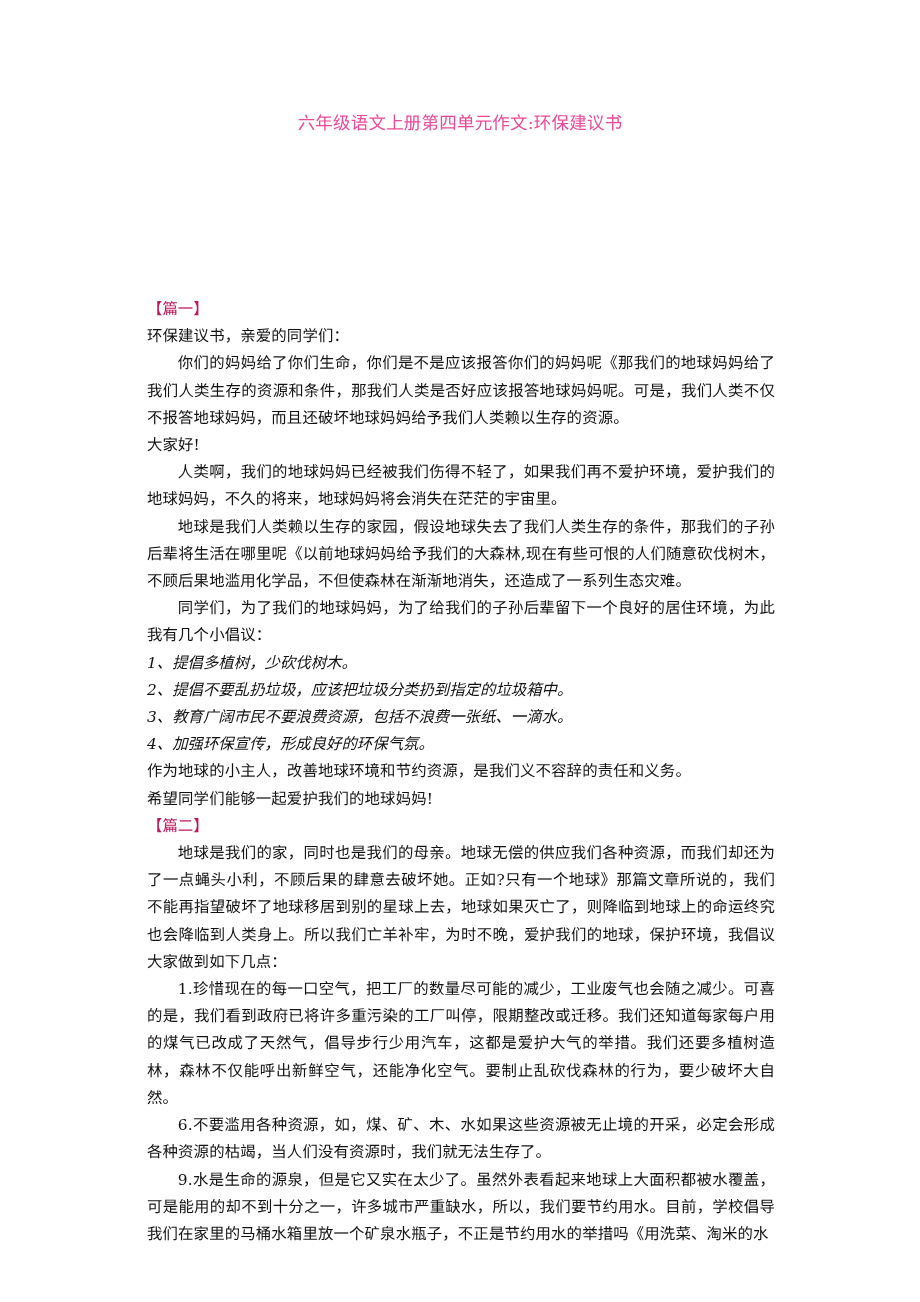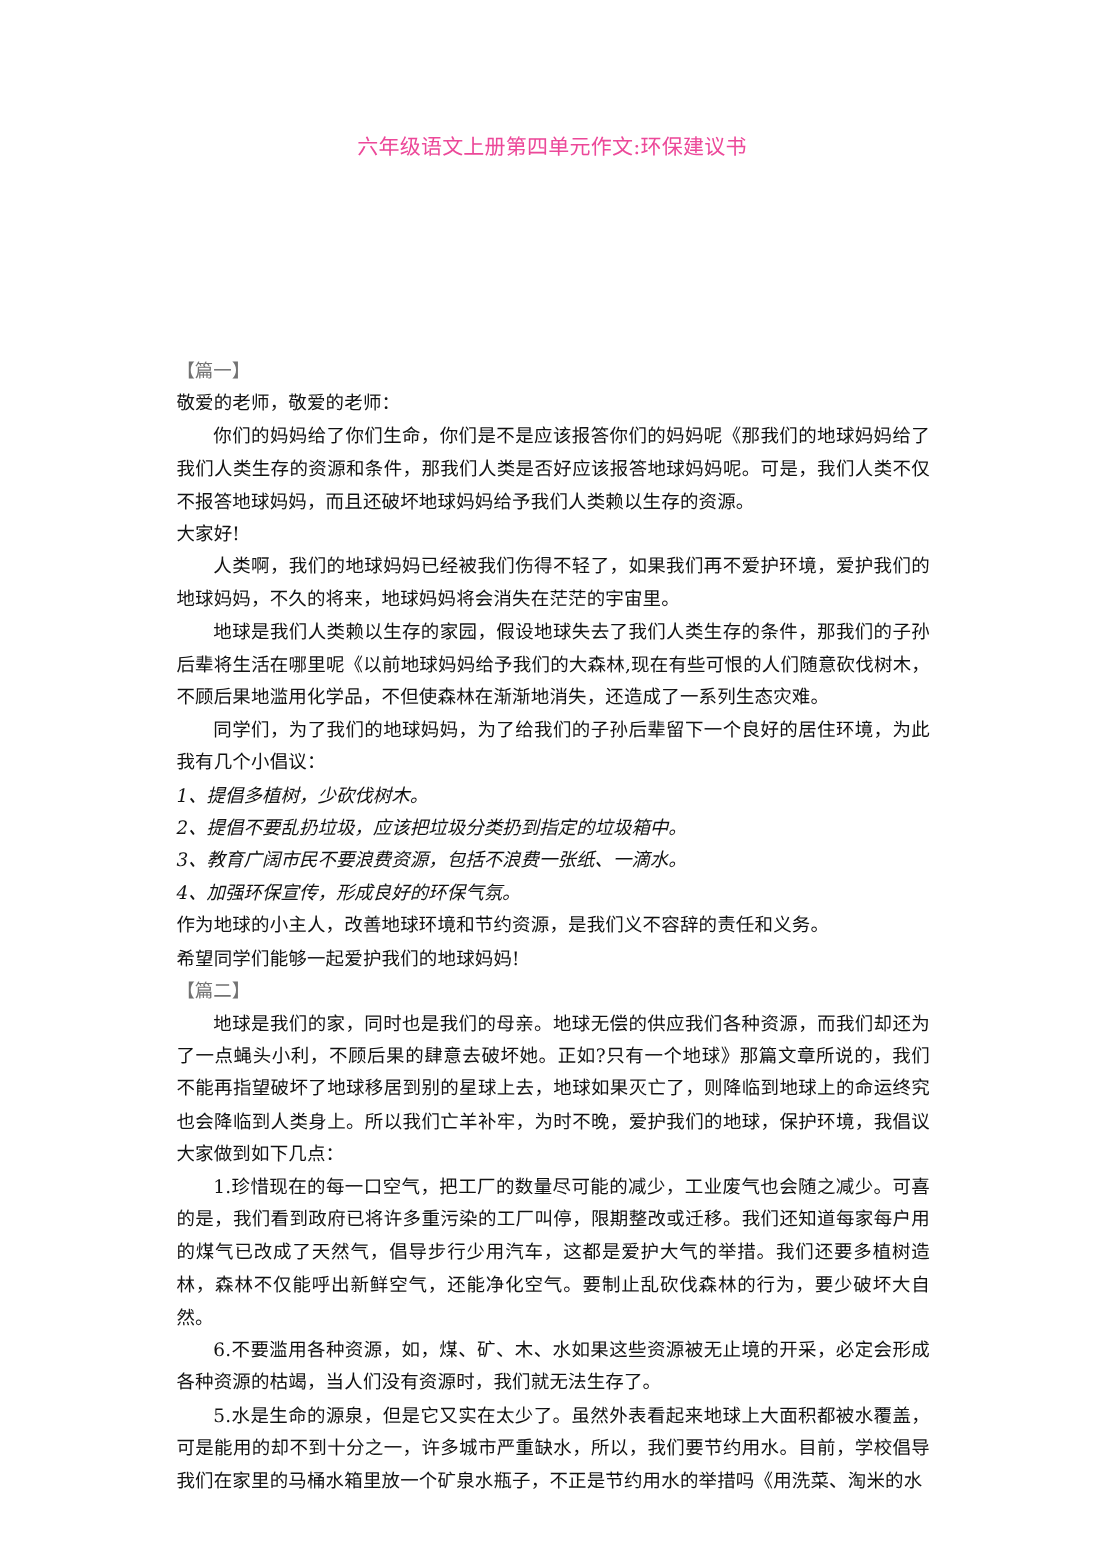--- a/index.html
+++ b/index.html
@@ -50,21 +50,21 @@
     text-indent: 2em;
   }
   .para.noindent {
     text-indent: 0;
   }
   .section-mark {
     margin: 0;
     font-size: 15.4px;
     line-height: 27.2px;
     text-indent: 0;
-    color: #737373;
+    color: #be185d;
   }
   .list-line {
     margin: 0;
     font-size: 15.4px;
     line-height: 27.2px;
     text-indent: 0;
     text-align: justify;
     text-justify: inter-character;
     text-align-last: left;
     color: #121212;
@@ -75,33 +75,33 @@
 </head>
 <body>
 
 <div class="page">
 
   <div class="doc-title">六年级语文上册第四单元作文:环保建议书</div>
 
   <div class="body-block">
 
     <p class="section-mark">【篇一】</p>
-    <p class="para noindent">敬爱的老师，敬爱的老师：</p>
+    <p class="para noindent">环保建议书，亲爱的同学们：</p>
     <p class="para indent">你们的妈妈给了你们生命，你们是不是应该报答你们的妈妈呢《那我们的地球妈妈给了我们人类生存的资源和条件，那我们人类是否好应该报答地球妈妈呢。可是，我们人类不仅不报答地球妈妈，而且还破坏地球妈妈给予我们人类赖以生存的资源。</p>
     <p class="para noindent">大家好!</p>
     <p class="para indent">人类啊，我们的地球妈妈已经被我们伤得不轻了，如果我们再不爱护环境，爱护我们的地球妈妈，不久的将来，地球妈妈将会消失在茫茫的宇宙里。</p>
     <p class="para indent">地球是我们人类赖以生存的家园，假设地球失去了我们人类生存的条件，那我们的子孙后辈将生活在哪里呢《以前地球妈妈给予我们的大森林,现在有些可恨的人们随意砍伐树木，不顾后果地滥用化学品，不但使森林在渐渐地消失，还造成了一系列生态灾难。</p>
     <p class="para indent">同学们，为了我们的地球妈妈，为了给我们的子孙后辈留下一个良好的居住环境，为此我有几个小倡议：</p>
     <p class="list-line">1、提倡多植树，少砍伐树木。</p>
     <p class="list-line">2、提倡不要乱扔垃圾，应该把垃圾分类扔到指定的垃圾箱中。</p>
     <p class="list-line">3、教育广阔市民不要浪费资源，包括不浪费一张纸、一滴水。</p>
     <p class="list-line">4、加强环保宣传，形成良好的环保气氛。</p>
     <p class="para noindent">作为地球的小主人，改善地球环境和节约资源，是我们义不容辞的责任和义务。</p>
     <p class="para noindent">希望同学们能够一起爱护我们的地球妈妈!</p>
 
     <p class="section-mark">【篇二】</p>
     <p class="para indent">地球是我们的家，同时也是我们的母亲。地球无偿的供应我们各种资源，而我们却还为了一点蝇头小利，不顾后果的肆意去破坏她。正如?只有一个地球》那篇文章所说的，我们不能再指望破坏了地球移居到别的星球上去，地球如果灭亡了，则降临到地球上的命运终究也会降临到人类身上。所以我们亡羊补牢，为时不晚，爱护我们的地球，保护环境，我倡议大家做到如下几点：</p>
     <p class="para indent">1.珍惜现在的每一口空气，把工厂的数量尽可能的减少，工业废气也会随之减少。可喜的是，我们看到政府已将许多重污染的工厂叫停，限期整改或迁移。我们还知道每家每户用的煤气已改成了天然气，倡导步行少用汽车，这都是爱护大气的举措。我们还要多植树造林，森林不仅能呼出新鲜空气，还能净化空气。要制止乱砍伐森林的行为，要少破坏大自然。</p>
     <p class="para indent">6.不要滥用各种资源，如，煤、矿、木、水如果这些资源被无止境的开采，必定会形成各种资源的枯竭，当人们没有资源时，我们就无法生存了。</p>
-    <p class="para indent">5.水是生命的源泉，但是它又实在太少了。虽然外表看起来地球上大面积都被水覆盖，可是能用的却不到十分之一，许多城市严重缺水，所以，我们要节约用水。目前，学校倡导我们在家里的马桶水箱里放一个矿泉水瓶子，不正是节约用水的举措吗《用洗菜、淘米的水</p>
+    <p class="para indent">9.水是生命的源泉，但是它又实在太少了。虽然外表看起来地球上大面积都被水覆盖，可是能用的却不到十分之一，许多城市严重缺水，所以，我们要节约用水。目前，学校倡导我们在家里的马桶水箱里放一个矿泉水瓶子，不正是节约用水的举措吗《用洗菜、淘米的水</p>
   </div>
 
 </div>
 
 </body></html>

